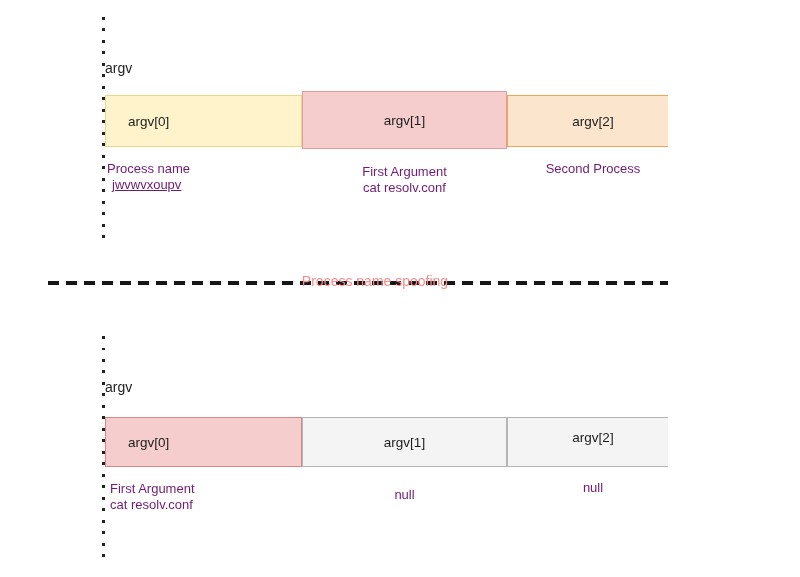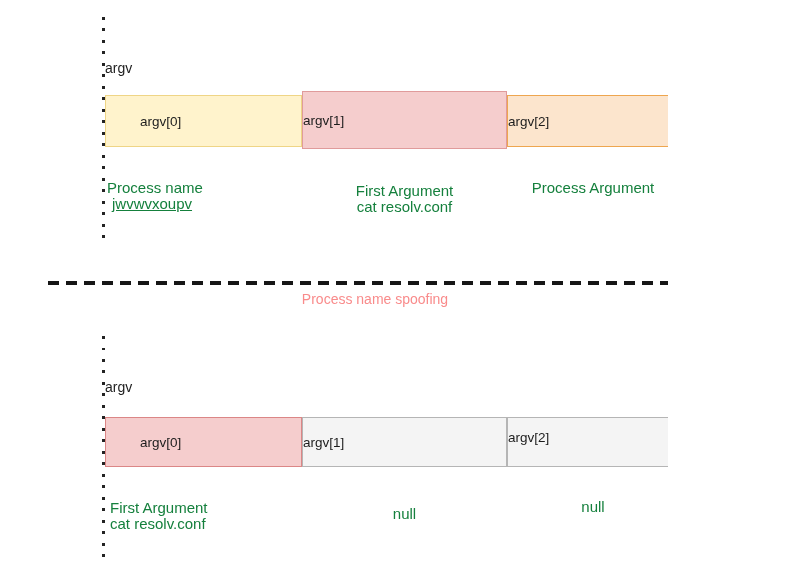--- a/index.html
+++ b/index.html
@@ -27,56 +27,56 @@
     white-space: nowrap;
   }
   .argv-label-top { top: 60px; }
   .argv-label-bottom { top: 379px; }
   .cell {
     position: absolute;
     box-sizing: border-box;
     border: 1.5px solid;
     display: flex;
     align-items: center;
+    justify-content: center;
     font-size: 13.5px;
     color: #1c1c1c;
   }
-  .cell.left-text { justify-content: flex-start; padding-left: 34px; }
+  .cell.left-text { justify-content: flex-start; padding-left: 22px; }
   .row-top .c0 { left: 105px; top: 95px; width: 197px; height: 52px; }
   .row-top .c1 { left: 302px; top: 91px; width: 205px; height: 58px; }
   .row-top .c2 { left: 507px; top: 95px; width: 172px; height: 52px; }
   .row-bottom .c0 { left: 105px; top: 417px; width: 197px; height: 50px; }
   .row-bottom .c1 { left: 302px; top: 417px; width: 205px; height: 50px; }
   .row-bottom .c2 { left: 507px; top: 417px; width: 172px; height: 50px; }
   .row-bottom .c2 .cell-label { transform: translateY(-5px); }
   .caption {
     position: absolute;
-    font-size: 15px;
+    font-size: 13px;
     line-height: 16px;
-    color: #15803d;
+    color: #701a75;
     white-space: nowrap;
-    margin-top: 19px;
   }
   .caption.centered { text-align: center; white-space: normal; }
   .cap-top-0 { left: 107px; top: 161px; }
   .cap-top-0 .cap-line2 { padding-left: 5px; text-decoration: underline; }
   .cap-top-1 { left: 302px; width: 205px; top: 164px; }
   .cap-top-2 { left: 507px; width: 172px; top: 161px; }
   .cap-bot-0 { left: 110px; top: 481px; }
   .cap-bot-1 { left: 302px; width: 205px; top: 487px; }
   .cap-bot-2 { left: 507px; width: 172px; top: 480px; }
   .hdash {
     position: absolute;
     left: 48px; top: 281px;
     width: 704px; height: 4px;
     background-image: repeating-linear-gradient(90deg, #161616 0px, #161616 11px, transparent 11px, transparent 18px);
   }
   .divider-title {
     position: absolute;
-    left: 260px; top: 291px;
+    left: 260px; top: 273px;
     width: 230px;
     text-align: center;
     font-size: 14px;
   }
 </style>
 </head>
 <body>
 
 <div class="canvas">
 
@@ -98,21 +98,21 @@
 
   <div class="caption cap-top-0">
     <div class="cap-line1">Process name</div>
     <div class="cap-line2">jwvwvxoupv</div>
   </div>
   <div class="caption centered cap-top-1">
     <div class="cap-line1">First Argument</div>
     <div class="cap-line2">cat resolv.conf</div>
   </div>
   <div class="caption centered cap-top-2">
-    <div class="cap-line1">Process Argument</div>
+    <div class="cap-line1">Second Process</div>
   </div>
 
   <div class="hdash"></div>
   <div class="divider-title" style="color: rgb(249, 139, 139);">Process name spoofing</div>
 
   <div class="vdots vdots-bottom"></div>
 
   <div class="argv-label argv-label-bottom">argv</div>
 
   <div class="row-bottom">

